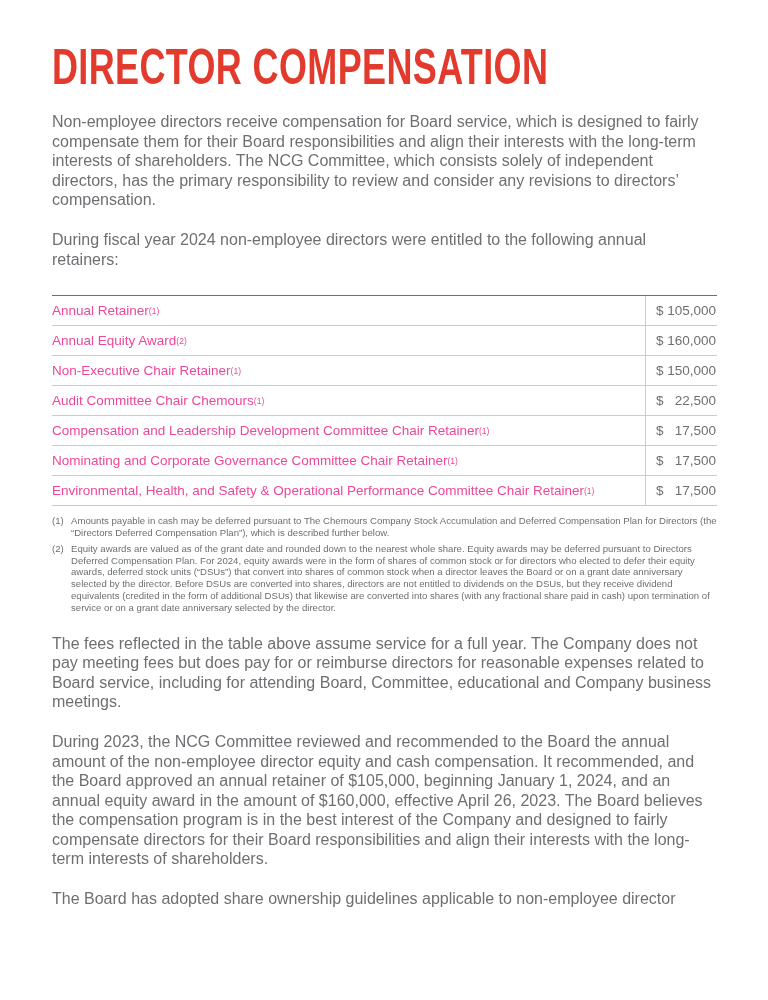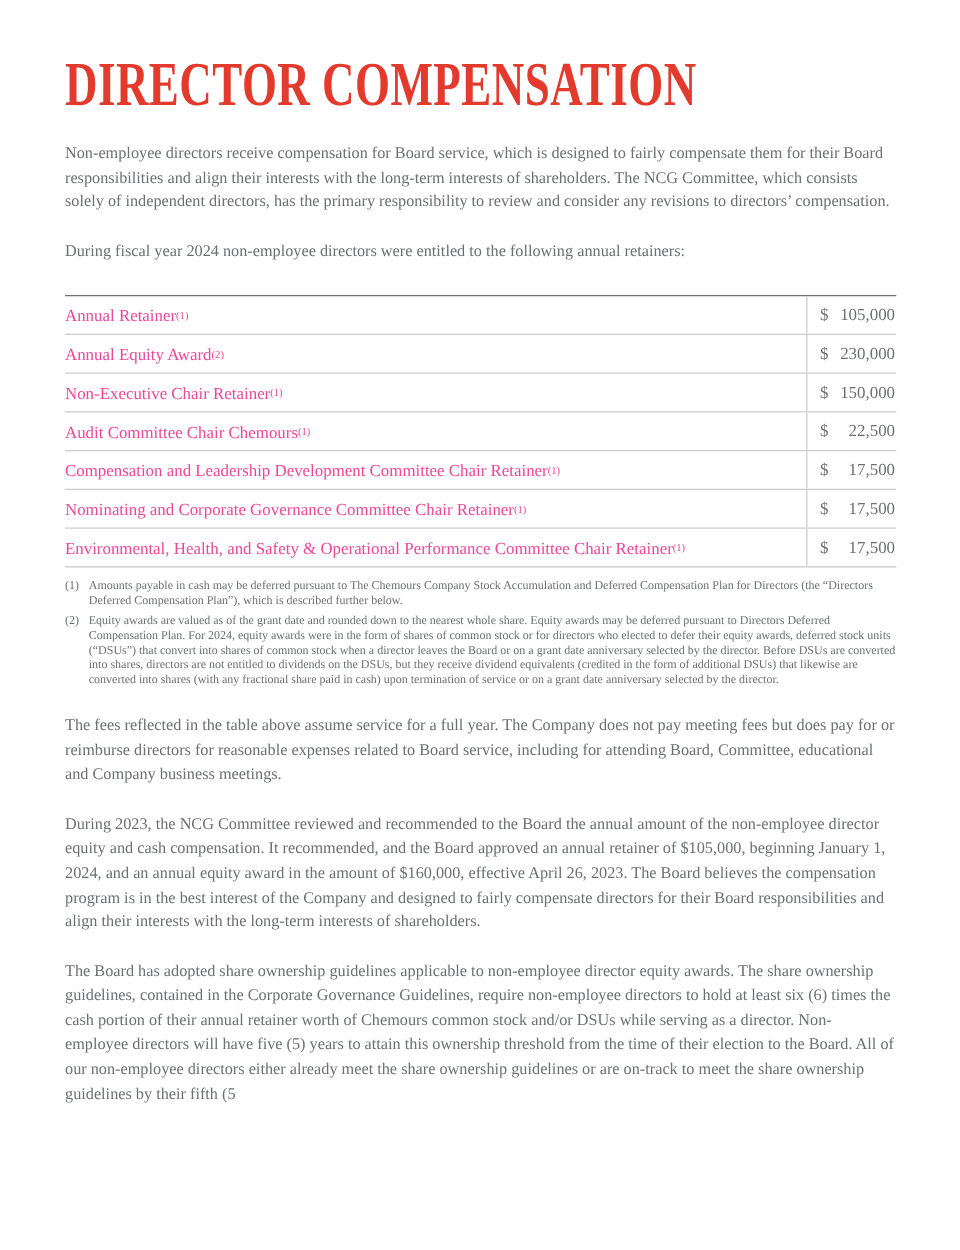--- a/index.html
+++ b/index.html
@@ -1,20 +1,20 @@
 <!DOCTYPE html>
 <html><head>
 <meta charset="utf-8">
 <style>
   html,body{margin:0;padding:0;background:#ffffff;}
   .page{
     position:relative;
     width:768px;height:912px;
     background:#ffffff;
-    font-family:Liberation Serif, serif;
+    font-family:Liberation Sans, sans-serif;
     overflow:hidden;
   }
   .content{
     position:absolute;
     left:52px; top:0;
     width:665px;
   }
   
   .doc-title{
     margin:0;
@@ -35,21 +35,21 @@
     margin:34px 0 0 0;
     color:#1A1A1A;
     font-size:24px;
     font-weight:800;
     line-height:1.0;
     white-space:nowrap;
   }
   .body-p{
     margin:20px 0 0 0;
     color:#6D6F72;
-    font-size:13px;
+    font-size:16px;
     line-height:19.6px;
   }
   
   .retainer-table{
     margin-top:26px;
     border-top:1px solid #707070;
     border-bottom:1px solid #c9c9c9;
   }
   .trow{
     display:flex;
@@ -146,21 +146,21 @@
           </div>
       </div>
 
       <div class="trow">
         <div class="tlabel">
             <span>Annual Equity Award</span>
             <sup>(2)</sup>
           </div>
         <div class="tvalue">
             <span>$</span>
-            <span>230,000</span>
+            <span>160,000</span>
           </div>
       </div>
 
       <div class="trow">
         <div class="tlabel">
             <span>Non-Executive Chair Retainer</span>
             <sup>(1)</sup>
           </div>
         <div class="tvalue">
             <span>$</span>

